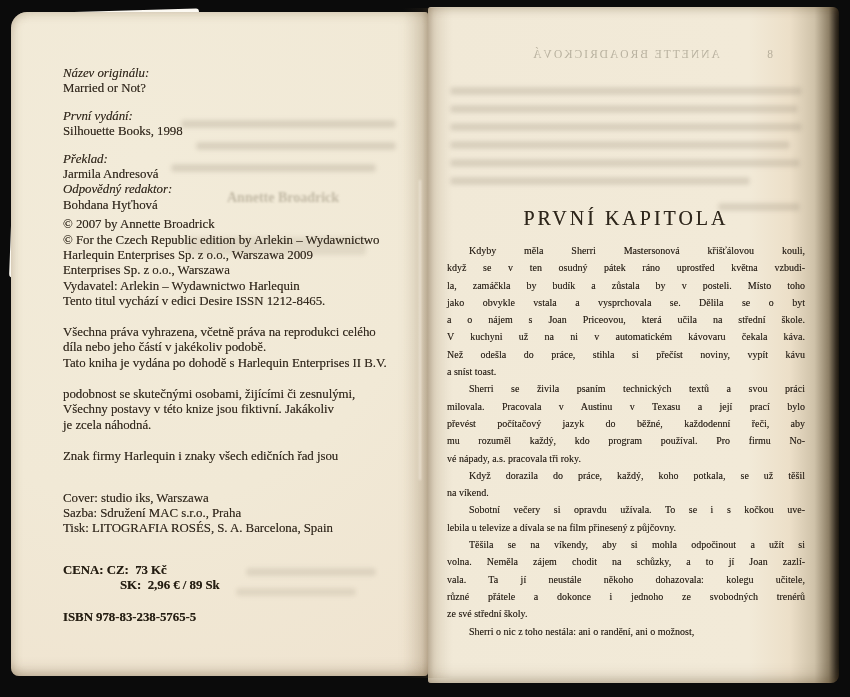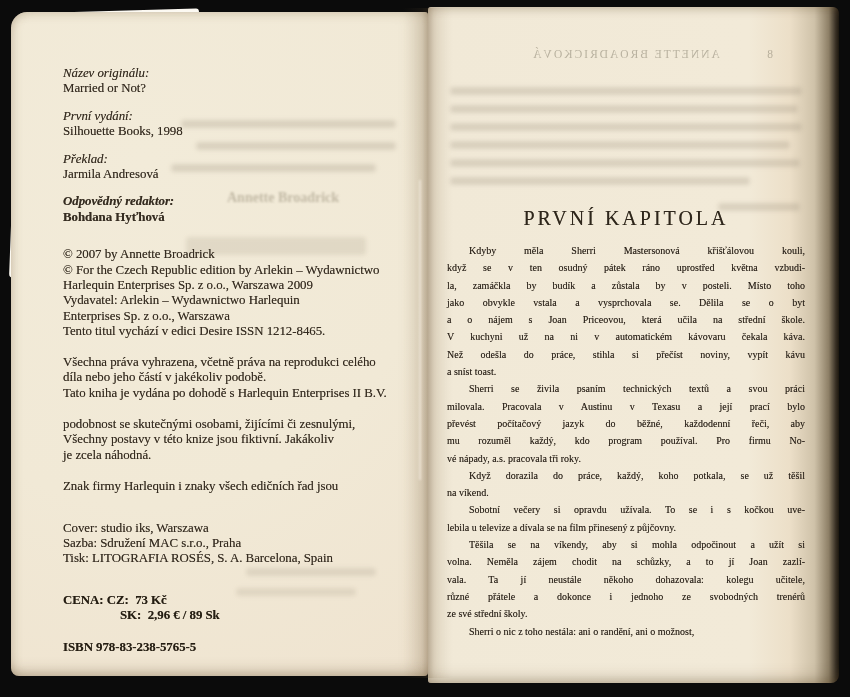--- a/index.html
+++ b/index.html
@@ -72,30 +72,30 @@
           <div class="cline">Married or Not?</div>
         </div>
         <div style="margin-top: 12px;">
           <div class="cline it">První vydání:</div>
           <div class="cline">Silhouette Books, 1998</div>
         </div>
         <div style="margin-top: 12px;">
           <div class="cline it">Překlad:</div>
           <div class="cline">Jarmila Andresová</div>
         </div>
-        <div style="margin-top: 12px; font-weight: bold;">
+        <div style="">
           <div class="cline it">Odpovědný redaktor:</div>
           <div class="cline">Bohdana Hyťhová</div>
         </div>
-        <div style="margin-top: 22px;">
+        <div style="margin-top: 4px;">
           <div class="cline">© 2007 by Annette Broadrick</div>
           <div class="cline">© For the Czech Republic edition by Arlekin – Wydawnictwo</div>
           <div class="cline">Harlequin Enterprises Sp. z o.o., Warszawa 2009</div>
+          <div class="cline">Enterprises Sp. z o.o., Warszawa</div>
           <div class="cline">Vydavatel: Arlekin – Wydawnictwo Harlequin</div>
-          <div class="cline">Enterprises Sp. z o.o., Warszawa</div>
           <div class="cline">Tento titul vychází v edici Desire ISSN 1212-8465.</div>
         </div>
         <div style="margin-top: 15px;">
           <div class="cline">Všechna práva vyhrazena, včetně práva na reprodukci celého</div>
           <div class="cline">díla nebo jeho částí v jakékoliv podobě.</div>
           <div class="cline">Tato kniha je vydána po dohodě s Harlequin Enterprises II B.V.</div>
         </div>
         <div style="margin-top: 16px;">
           <div class="cline">podobnost se skutečnými osobami, žijícími či zesnulými,</div>
           <div class="cline">Všechny postavy v této knize jsou fiktivní. Jakákoliv</div>

